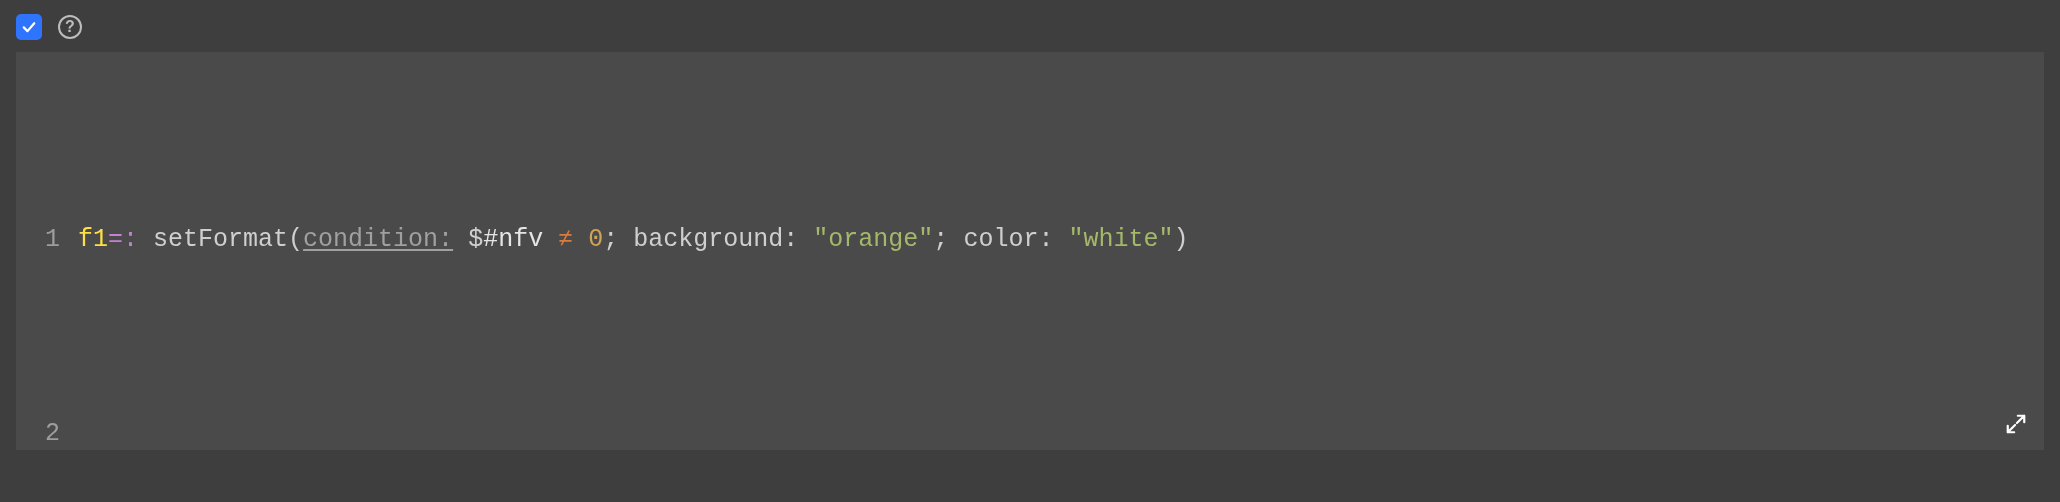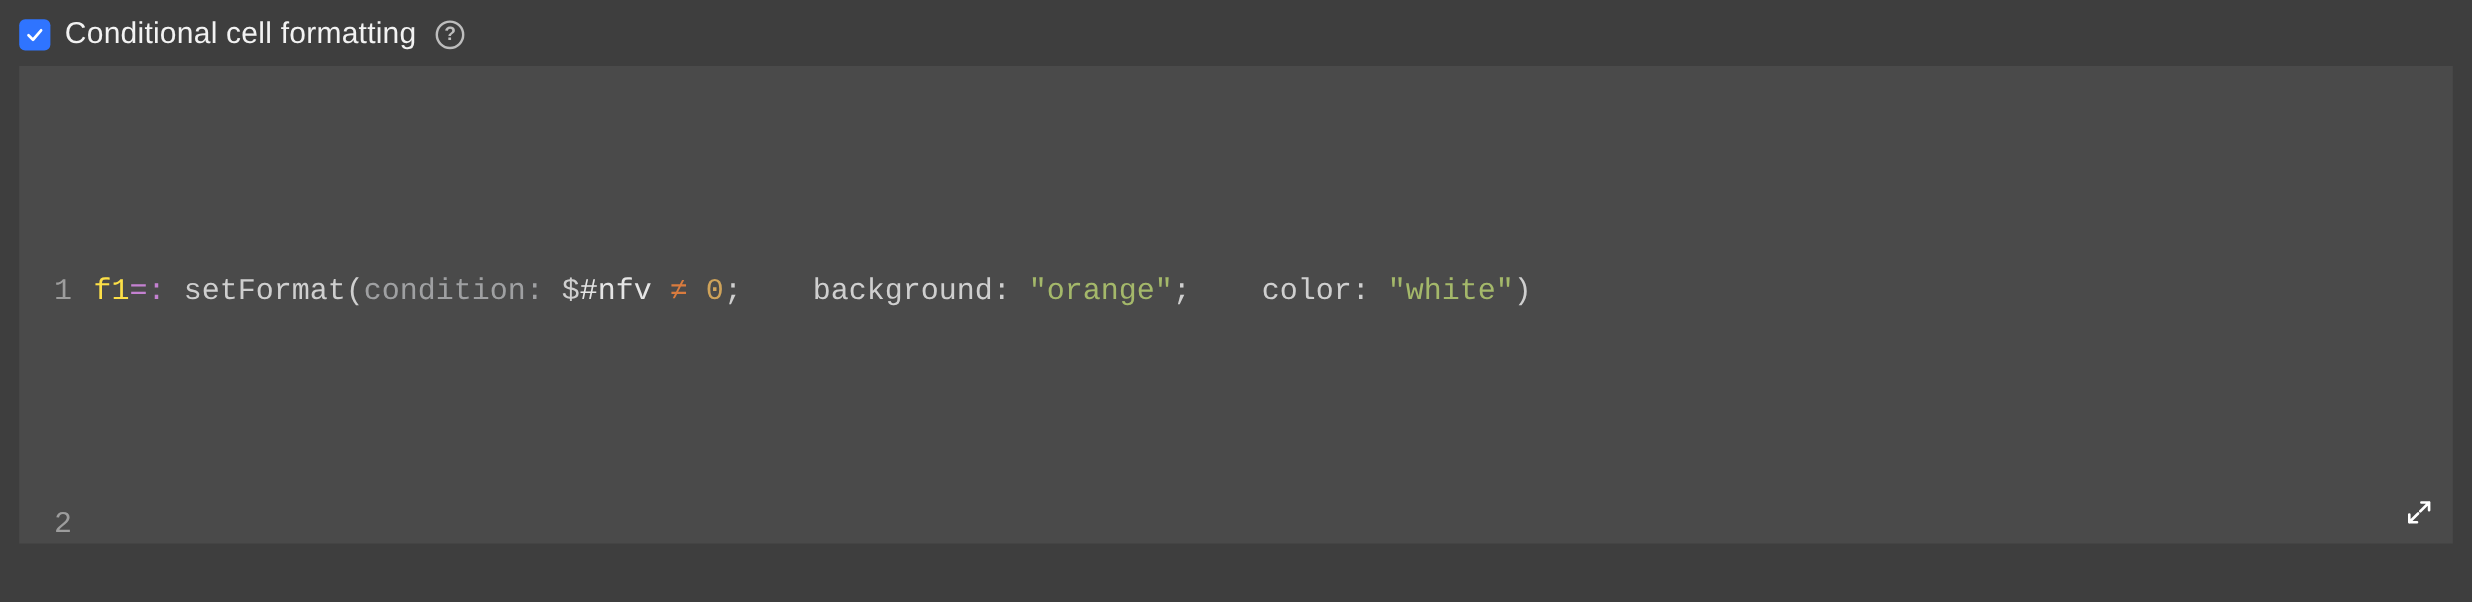--- a/index.html
+++ b/index.html
@@ -72,27 +72,27 @@
     text-align: right;
     padding-right: 18px;
     color: #9d9d9d;
     flex: 0 0 auto;
     user-select: none;
   }
   .code { }
   .tok-var   { color: #fde047; }
   .tok-def   { color: #c481d1; }         
   .tok-fn    { color: #cfcfcf; font-family: Liberation Mono, monospace; }
-  .tok-param { color: #9fa0a2; text-underline-offset: 3px; text-align: center; }
+  .tok-param { color: #9fa0a2; text-decoration: underline; text-underline-offset: 3px; text-align: center; }
   .tok-dollar{ color: #cfcfcf; }
   .tok-special{ color: #e5e5e5; }
   .tok-op-ne { color: #d97b3e; }         
   .tok-num   { color: #cfa35a; }
   .tok-punct { color: #cfcfcf; }
-  .tok-key   { color: #cfcfcf; margin-left: 44px; }
+  .tok-key   { color: #cfcfcf; }
   .tok-str   { color: #a4b86a; }
 
   .expand-btn {
     position: absolute;
     right: 14px;
     bottom: 12px;
     width: 28px;
     height: 28px;
     cursor: pointer;
     color: #ffffff;
@@ -106,21 +106,20 @@
 <body>
 
 <div class="panel">
 
   <div class="header">
     <div class="checkbox">
       <svg viewBox="0 0 24 24">
         <path d="M5 12.5 L10 17.5 L19 7" stroke="#ffffff" stroke-width="3" fill="none" stroke-linecap="round" stroke-linejoin="round"></path>
       </svg>
     </div>
-    <span class="title">Conditional cell formatting</span>
     <span class="help">?</span>
   </div>
 
   <div class="editor-wrap">
     <div class="editor">
 
       
       <div class="line">
         <span class="gutter">1</span>
         <span class="code"><span class="tok-var">f1</span><span class="tok-def">=:</span> <span class="tok-fn">setFormat</span><span class="tok-punct">(</span><span class="tok-param">condition:</span> <span class="tok-dollar">$</span><span class="tok-special">#nfv</span> <span class="tok-op-ne">≠</span> <span class="tok-num">0</span><span class="tok-punct">;</span> <span class="tok-key">background:</span> <span class="tok-str">"orange"</span><span class="tok-punct">;</span> <span class="tok-key">color:</span> <span class="tok-str">"white"</span><span class="tok-punct">)</span></span>

